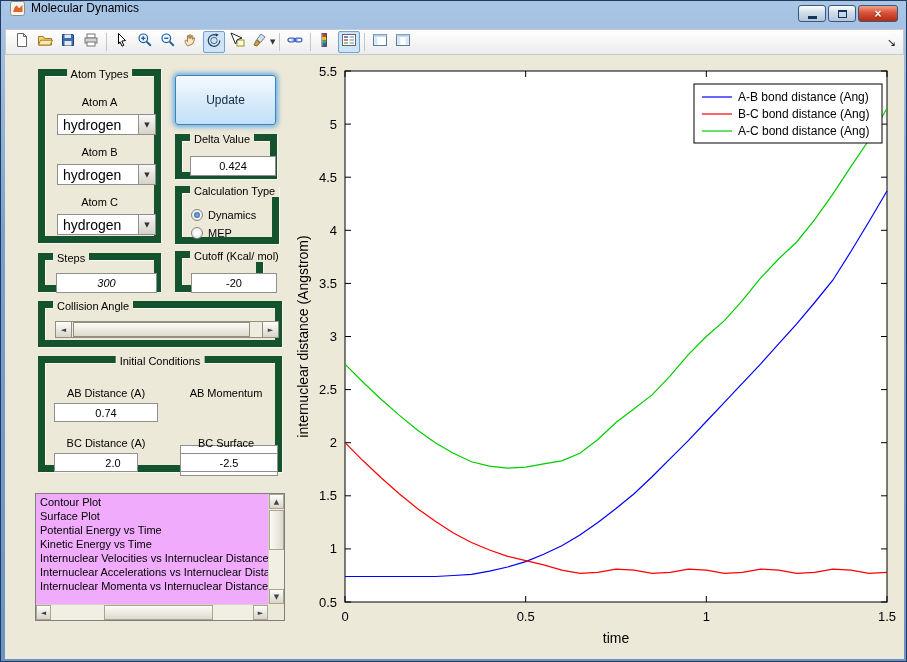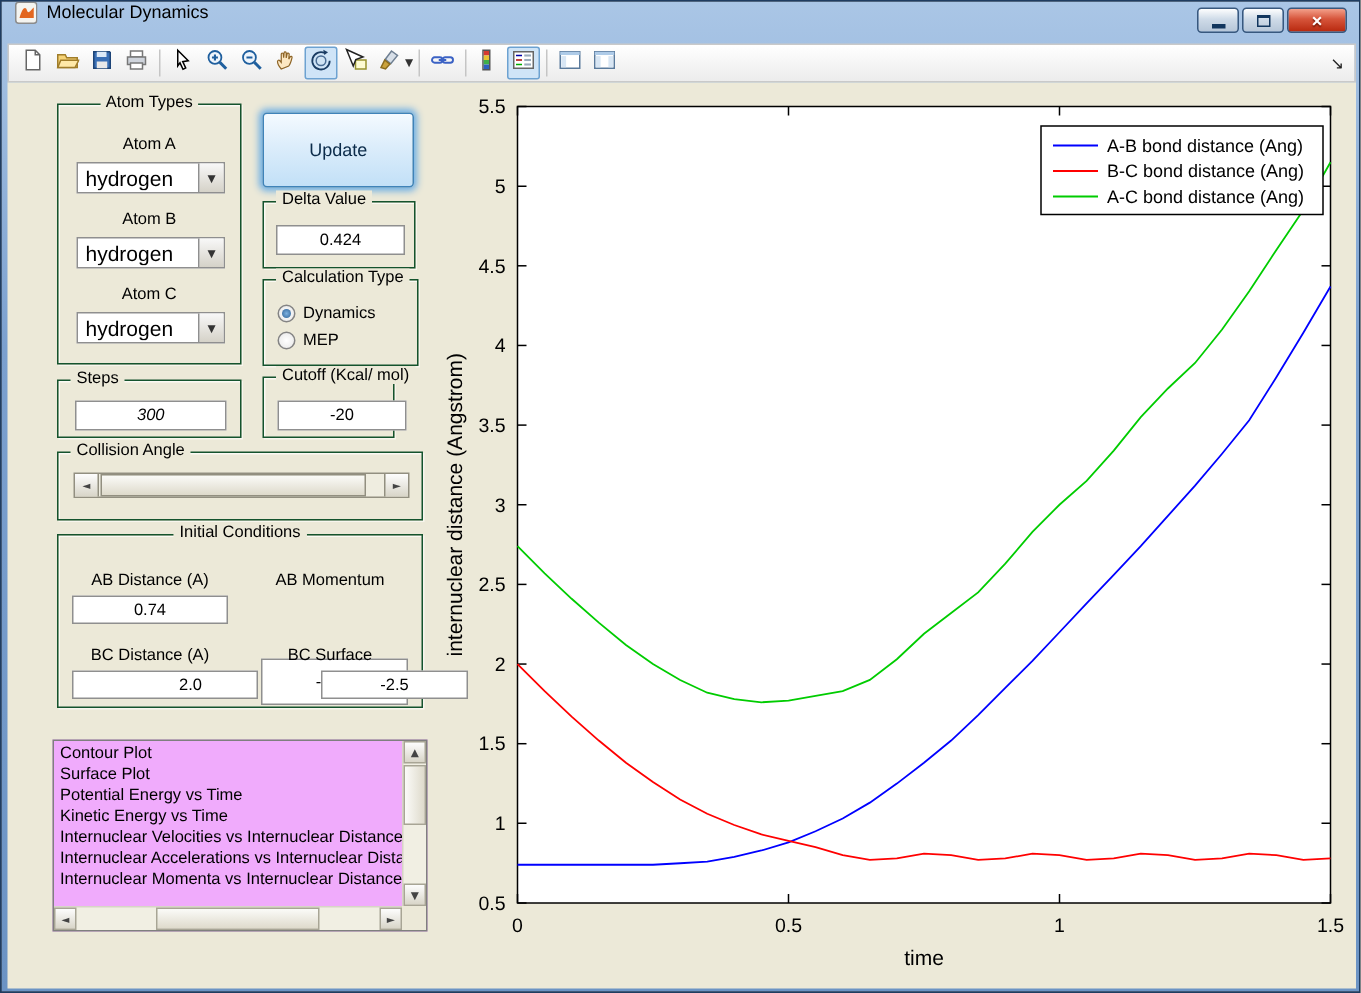--- a/index.html
+++ b/index.html
@@ -16,21 +16,21 @@
   .glyph-max{width:9px;height:8px;border:1px solid #12365e;border-top-width:2px}
   .glyph-x{color:#fff;font-weight:bold;font-size:12px;line-height:14px;text-shadow:0 1px 1px #7a1a08}
   .toolbar{position:absolute;top:28px;left:4px;width:899px;height:26px;
     background:linear-gradient(#ffffff,#ececec);border:1px solid #c9c9c9;display:flex;align-items:center;padding:0 5px;gap:1px}
   .tbtn{width:22px;height:22px;display:flex;align-items:center;justify-content:center;border:1px solid transparent;border-radius:2px}
   .tbtn.active{background:#cfe4f7;border-color:#6da2d1}
   .tsep{width:1px;height:18px;background:#c5c5c5;margin:0 3px}
   .caret{font-family:"DejaVu Sans",sans-serif;font-size:7px;color:#333;margin-left:-2px}
   .dock-arrow{margin-left:auto;font-family:"DejaVu Sans",sans-serif;font-size:11px;color:#222;padding-right:2px}
   .client{position:absolute;top:54px;left:4px;width:899px;height:604px;background:#ece9d8;overflow:hidden}
-  .panel{position:absolute;border:1px solid #14532d;box-shadow:1px 1px 0 #f8f6ee, inset 1px 1px 0 #fbfaf4}
+  .panel{position:absolute;border:7px solid #14532d;box-shadow:1px 1px 0 #f8f6ee, inset 1px 1px 0 #fbfaf4}
   .panel-title{position:absolute;top:-8px;left:8px;background:#ece9d8;padding:0 4px;font-size:11px;white-space:nowrap}
   .panel-title.centered{left:50%;transform:translateX(-50%)}
   .plabel{position:absolute;left:0;width:100%;text-align:center;font-size:11px;color:#000}
   .edit{position:absolute;border:1px solid #8f8f8f;background:#fff;font:11px "Liberation Sans",sans-serif;text-align:center;outline:none}
   .combo{position:absolute;left:12px;width:99px;height:21px;background:#fff;border:1px solid #8f8f8f;display:flex;align-items:center}
   .combo-val{flex:1;font-size:14px;padding-left:5px;white-space:nowrap;overflow:hidden}
   .combo-btn{width:17px;height:100%;background:linear-gradient(#f8f8f8,#d5d2c8);border-left:1px solid #8f8f8f;
     display:flex;align-items:center;justify-content:center;font-family:"DejaVu Sans",sans-serif;font-size:7px;color:#333}
   .update-btn{position:absolute;left:170px;top:20px;width:101px;height:50px;border:1px solid #3f83b9;border-radius:3px;
     background:linear-gradient(#f4faff,#dcedfb 45%,#c2e0f7);font:12px "Liberation Sans",sans-serif;color:#0b2b4a;
@@ -274,22 +274,22 @@
     </div>
 
     <div class="panel" style="left:33px;top:301px;width:244px;height:116px">
       <span class="panel-title centered">Initial Conditions</span>
       <div class="plabel" style="top:24px;left:0;width:122px">AB Distance (A)</div>
       <div class="plabel" style="top:24px;left:126px;width:110px">AB Momentum</div>
       <input class="edit" style="left: 9px; top: 40px; width: 104px; height: 19px;" value="0.74">
       <input class="edit" style="left: 135px; top: 36px; width: 98px; height: 31px; margin-top: 46px;" value="-1.25">
       <div class="plabel" style="top:74px;left:0;width:122px">BC Distance (A)</div>
       <div class="plabel" style="top:74px;left:126px;width:110px">BC Surface</div>
-      <input class="edit" style="left: 9px; top: 90px; width: 124px; height: 19px; padding-left: 34px;" value="2.0">
-      <input class="edit" style="left: 135px; top: 90px; width: 98px; height: 19px; margin-left: 40px;" value="-2.5">
+      <input class="edit" style="left: 9px; top: 90px; width: 84px; height: 19px; padding-left: 34px;" value="2.0">
+      <input class="edit" style="left: 135px; top: 90px; width: 98px; height: 19px;" value="-2.5">
     </div>
 
     <div class="listbox">
       <div class="list-viewport" id="listbox-items">
           <div class="list-item">Contour Plot</div>
           <div class="list-item">Surface Plot</div>
           <div class="list-item">Potential Energy vs Time</div>
           <div class="list-item">Kinetic Energy vs Time</div>
           <div class="list-item">Internuclear Velocities vs Internuclear Distance</div>
           <div class="list-item">Internuclear Accelerations vs Internuclear Distance</div>

